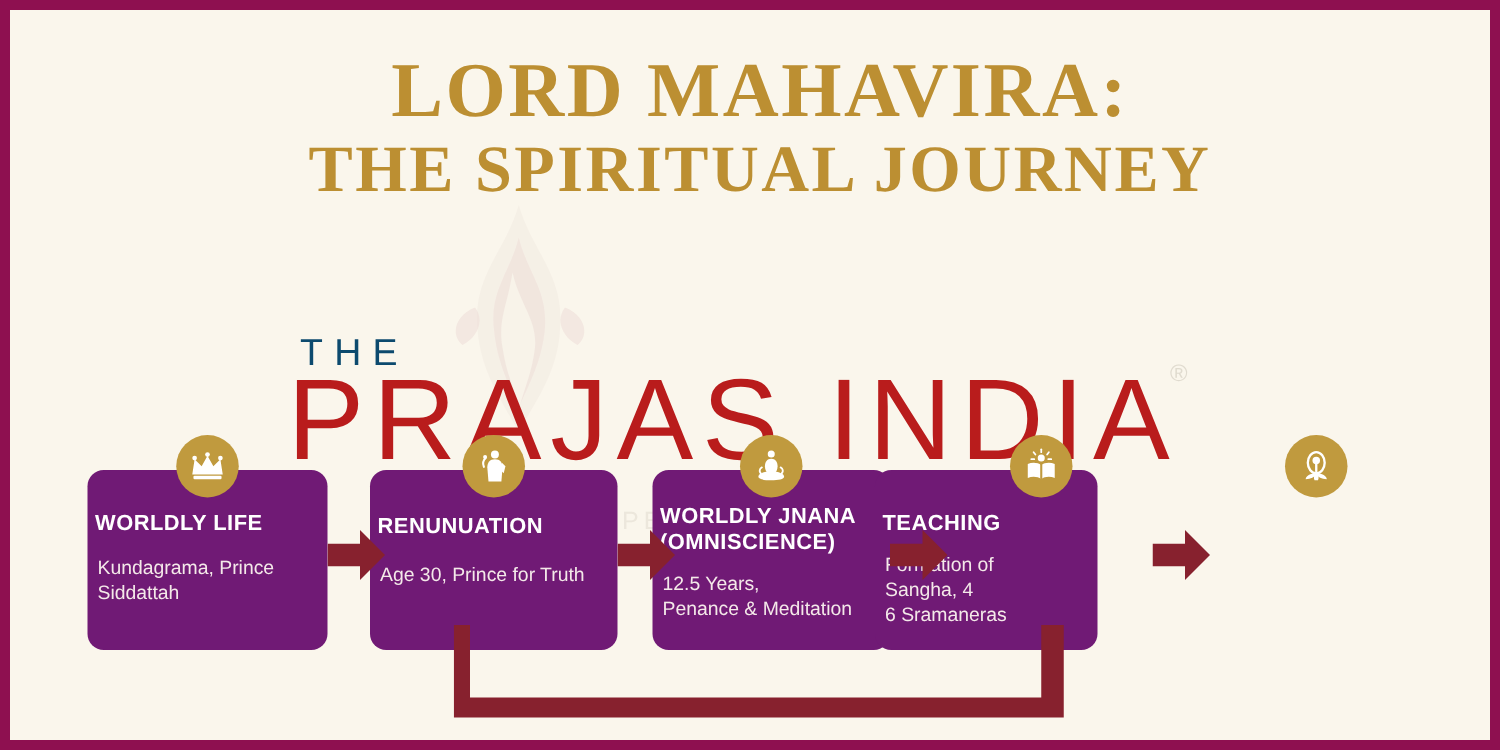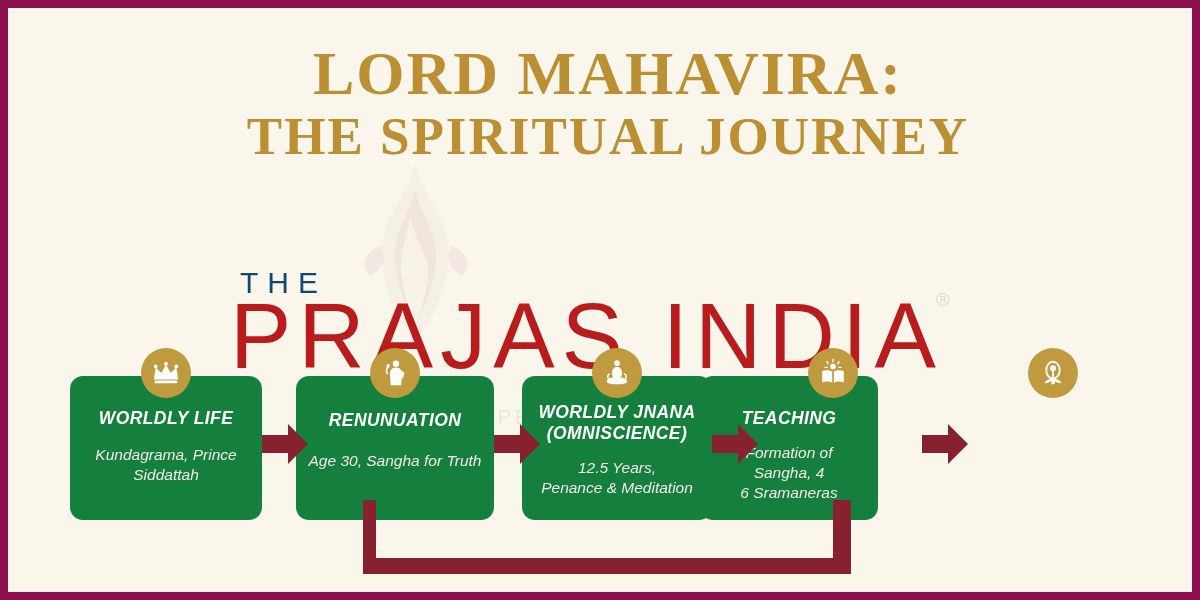--- a/index.html
+++ b/index.html
@@ -120,26 +120,25 @@
     position: absolute;
     left: 0;
     top: 0;
     width: 1200px;
     height: 600px;
     z-index: 4;
   }
 
   .step {
     position: absolute;
-    background: #15803d;
+    background: #701a75;
     border-radius: 13px;
     color: #ffffff;
-    text-align: center;
+    text-align: left;
     box-sizing: border-box;
-    font-style: italic;
   }
   .step-title {
     font-size: 17.5px;
     font-weight: bold;
     letter-spacing: .4px;
     line-height: 1.2;
     padding: 0 6px;
   }
   .step-desc {
     font-size: 15.5px;
@@ -219,21 +218,21 @@
         <rect x="4" y="24" width="24" height="3" rx="1" fill="#ffffff"></rect>
       </svg>
     </div>
 
     <svg class="arrow" style="left:254px; top:414px; width:46px; height:44px;" viewBox="0 0 46 44">
       <path d="M0 13 L26 13 L26 2 L46 22 L26 42 L26 31 L0 31 Z" fill="#87212e"></path>
     </svg>
 
     <div class="step" style="left:288px; top:368px; width:198px; height:144px;">
       <div class="step-title" style="margin-top:34px;">RENUNUATION</div>
-      <div class="step-desc" style="margin-top:20px;">Age 30, Sangha for Truth</div>
+      <div class="step-desc" style="margin-top:20px;">Age 30, Prince for Truth</div>
     </div>
     <div class="badge" style="left:362px; top:340px;">
       <svg width="30" height="30" viewBox="0 0 32 32">
         <circle cx="17" cy="6" r="3.4" fill="#ffffff"></circle>
         <path d="M17 10 C12.5 10 10.5 13 10.5 17 L11.5 29 L22.5 29 L23.5 17 C23.5 13 21.5 10 17 10 Z" fill="#ffffff"></path>
         <path d="M9 9 C7 11 6.5 14 7.6 16.5" stroke="#ffffff" stroke-width="1.8" fill="none" stroke-linecap="round"></path>
         <circle cx="8.6" cy="8" r="1.7" fill="#ffffff"></circle>
         <path d="M23 13 L26 16 L24.5 22 L22.5 20 Z" fill="#ffffff"></path>
       </svg>
     </div>

